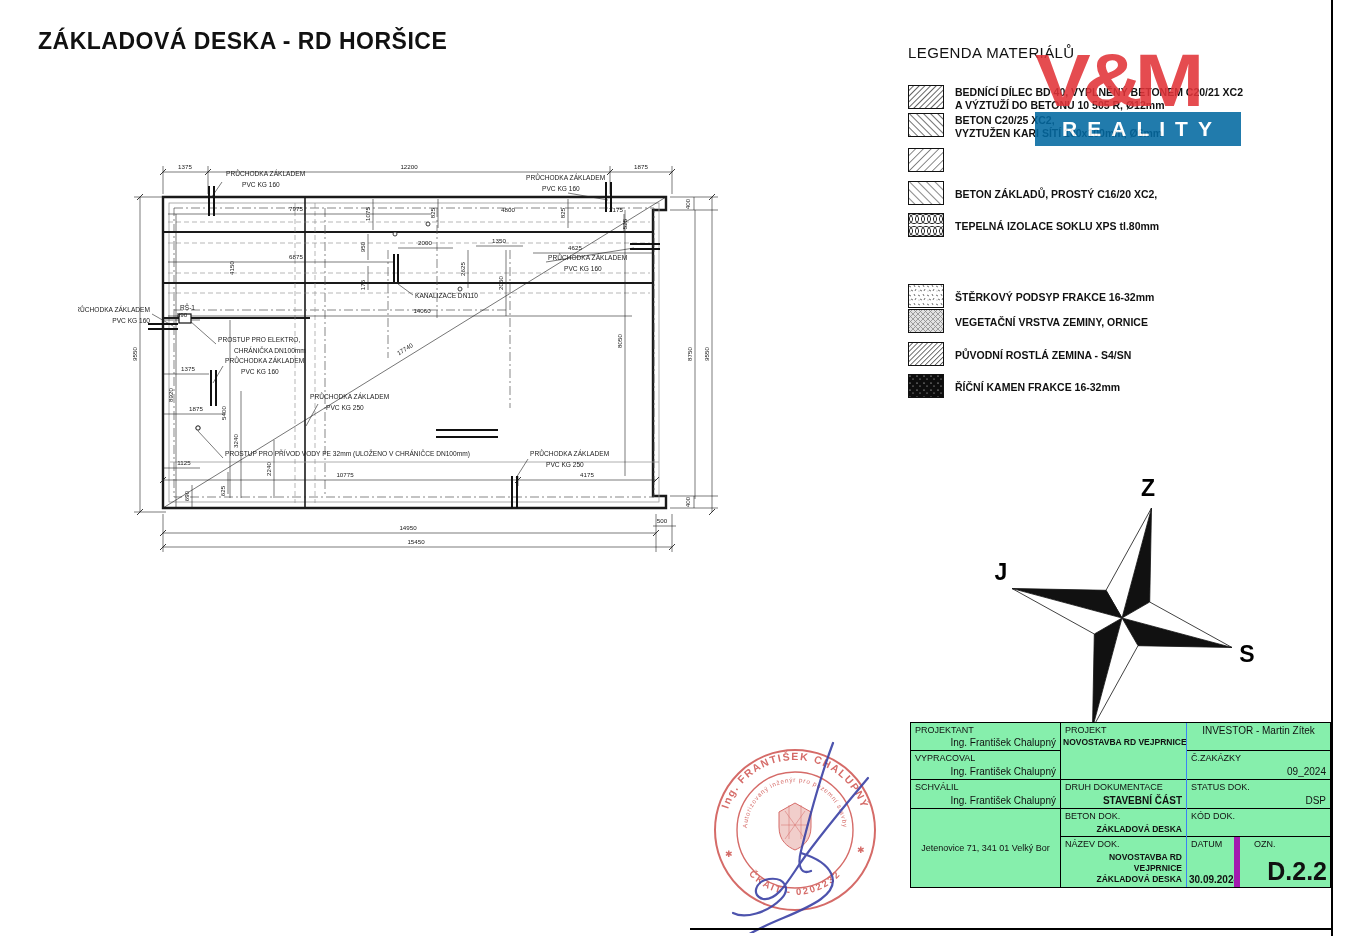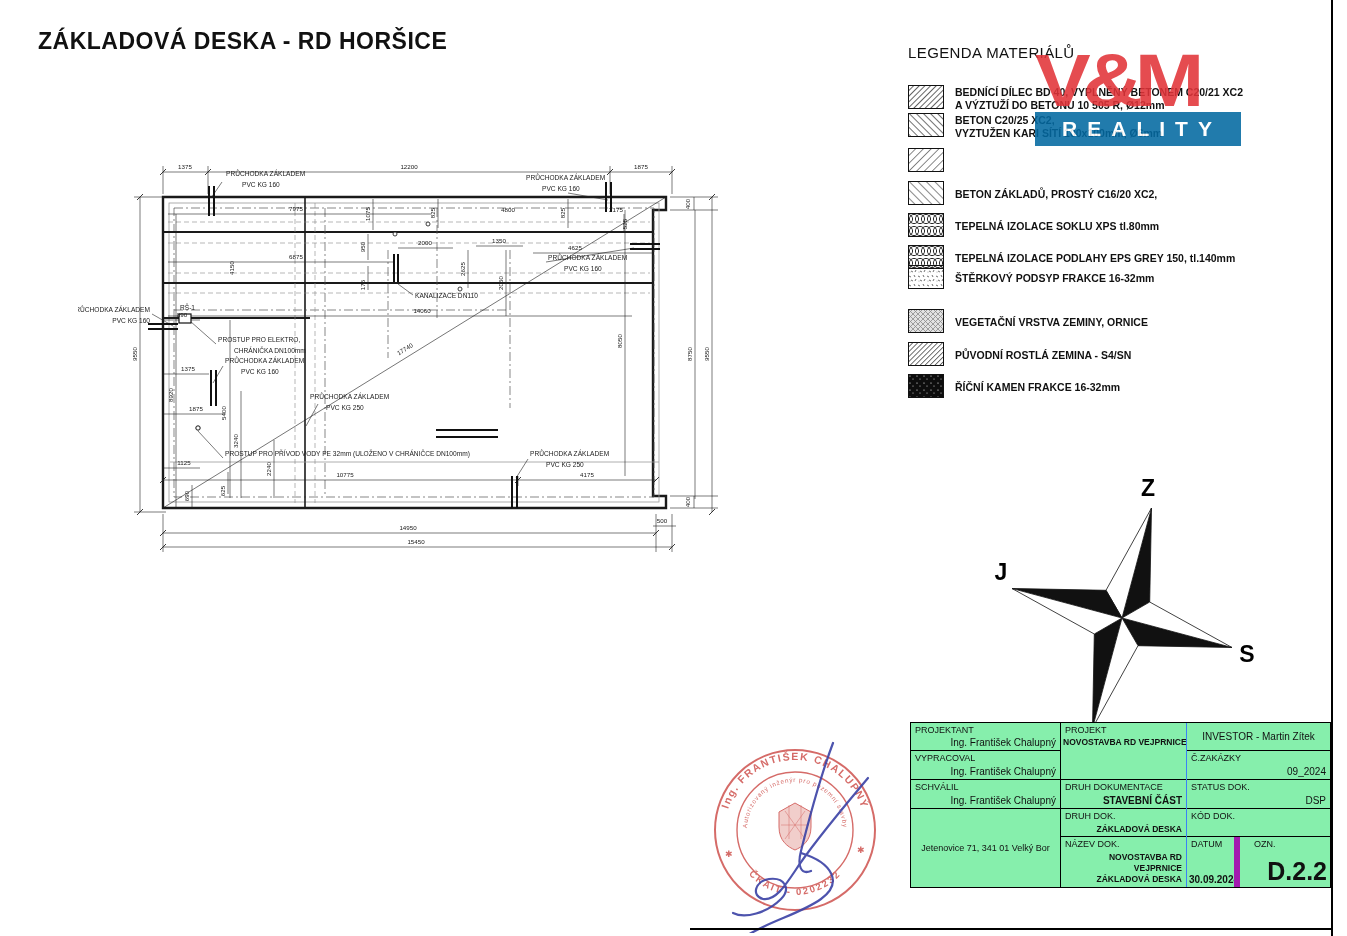--- a/index.html
+++ b/index.html
@@ -40,21 +40,21 @@
   #tb-col1{width:150px;border-right:1px solid #000;}
   #tb-col2{width:126px;border-right:1px solid #3b82f6;}
   #tb-col3{flex:1;}
   .tb-cell{box-sizing:border-box;border-bottom:1px solid #000;padding:2px 4px;position:relative;overflow:hidden;}
   .tb-cell.last{border-bottom:none;}
   .tb-label{font-size:9px;}
   .tb-value{font-size:10px;text-align:right;position:absolute;right:4px;bottom:2px;left:2px;white-space:nowrap;}
   .tb-value.bold{font-weight:bold;}
   .tb-value.small{font-size:8.5px;}
   .tb-center{display:flex;align-items:center;justify-content:center;font-size:9px;text-align:left;}
-  #tb-investor{display:flex;align-items:center;justify-content:center;font-size:10px;padding-bottom:3px;}
+  #tb-investor{display:flex;align-items:flex-start;justify-content:center;font-size:10px;padding-bottom:3px;}
   #tb-nazev-val{position:absolute;right:4px;bottom:2px;font-size:8.5px;font-weight:bold;text-align:right;line-height:11px;}
   #tb-datum-ozn{display:flex;padding:0;}
   #tb-datum-sub{flex:1;position:relative;padding:2px 4px;}
   #tb-ozn-sub{width:62px;border-left:6px solid #a21caf;position:relative;padding:2px 14px;}
   #tb-ozn-value{position:absolute;right:3px;bottom:1px;font-size:25px;font-weight:bold;}
   
   #stamp{left:693px;top:733px;}
   
   #frame-right{left:1331px;top:0;width:2px;height:936px;background:#000;}
   #frame-bottom{left:690px;top:928px;width:642px;height:1.5px;background:#000;}
@@ -329,29 +329,21 @@
       </div>
   </div>
   <div class="legend-item" style="top:169px">
     <svg class="swatch" width="36" height="24">
         <rect x="0.5" y="0.5" width="35" height="23" fill="url(#loops)" stroke="#111"></rect>
       </svg>
     <div class="li-text center">
         <div>TEPELNÁ IZOLACE SOKLU XPS tl.80mm</div>
       </div>
   </div>
-  <div class="legend-item" style="top:201px">
-    <svg class="swatch" width="36" height="24">
-        <rect x="0.5" y="0.5" width="35" height="23" fill="url(#loops)" stroke="#111"></rect>
-      </svg>
-    <div class="li-text center">
-        <div>TEPELNÁ IZOLACE PODLAHY EPS GREY 150, tl.140mm</div>
-      </div>
-  </div>
-  <div class="legend-item" style="top:221px">
+  <div class="legend-item" style="top:240px">
     <svg class="swatch" width="36" height="24">
         <rect x="0.5" y="0.5" width="35" height="23" fill="url(#speckle)" stroke="#111"></rect>
       </svg>
     <div class="li-text center">
         <div>ŠTĚRKOVÝ PODSYP FRAKCE 16-32mm</div>
       </div>
   </div>
   <div class="legend-item" style="top:265px">
     <svg class="swatch" width="36" height="24">
         <rect x="0.5" y="0.5" width="35" height="23" fill="url(#crosshatch-gray)" stroke="#111"></rect>
@@ -454,21 +446,21 @@
   <div class="tb-col" id="tb-col2">
     <div class="tb-cell" style="height:57px">
       <div class="tb-label">PROJEKT</div>
       <div class="tb-value bold small" style="bottom:auto;top:14px">NOVOSTAVBA RD VEJPRNICE</div>
     </div>
     <div class="tb-cell" style="height:29px">
       <div class="tb-label">DRUH DOKUMENTACE</div>
       <div class="tb-value bold">STAVEBNÍ ČÁST</div>
     </div>
     <div class="tb-cell" style="height:28px">
-      <div class="tb-label">DRUH DOK.</div>
+      <div class="tb-label">BETON DOK.</div>
       <div class="tb-value bold small">ZÁKLADOVÁ DESKA</div>
     </div>
     <div class="tb-cell last" style="flex:1">
       <div class="tb-label">NÁZEV DOK.</div>
       <div id="tb-nazev-val">
         <div>NOVOSTAVBA RD VEJPRNICE</div>
         <div>ZÁKLADOVÁ DESKA</div>
       </div>
     </div>
   </div>

